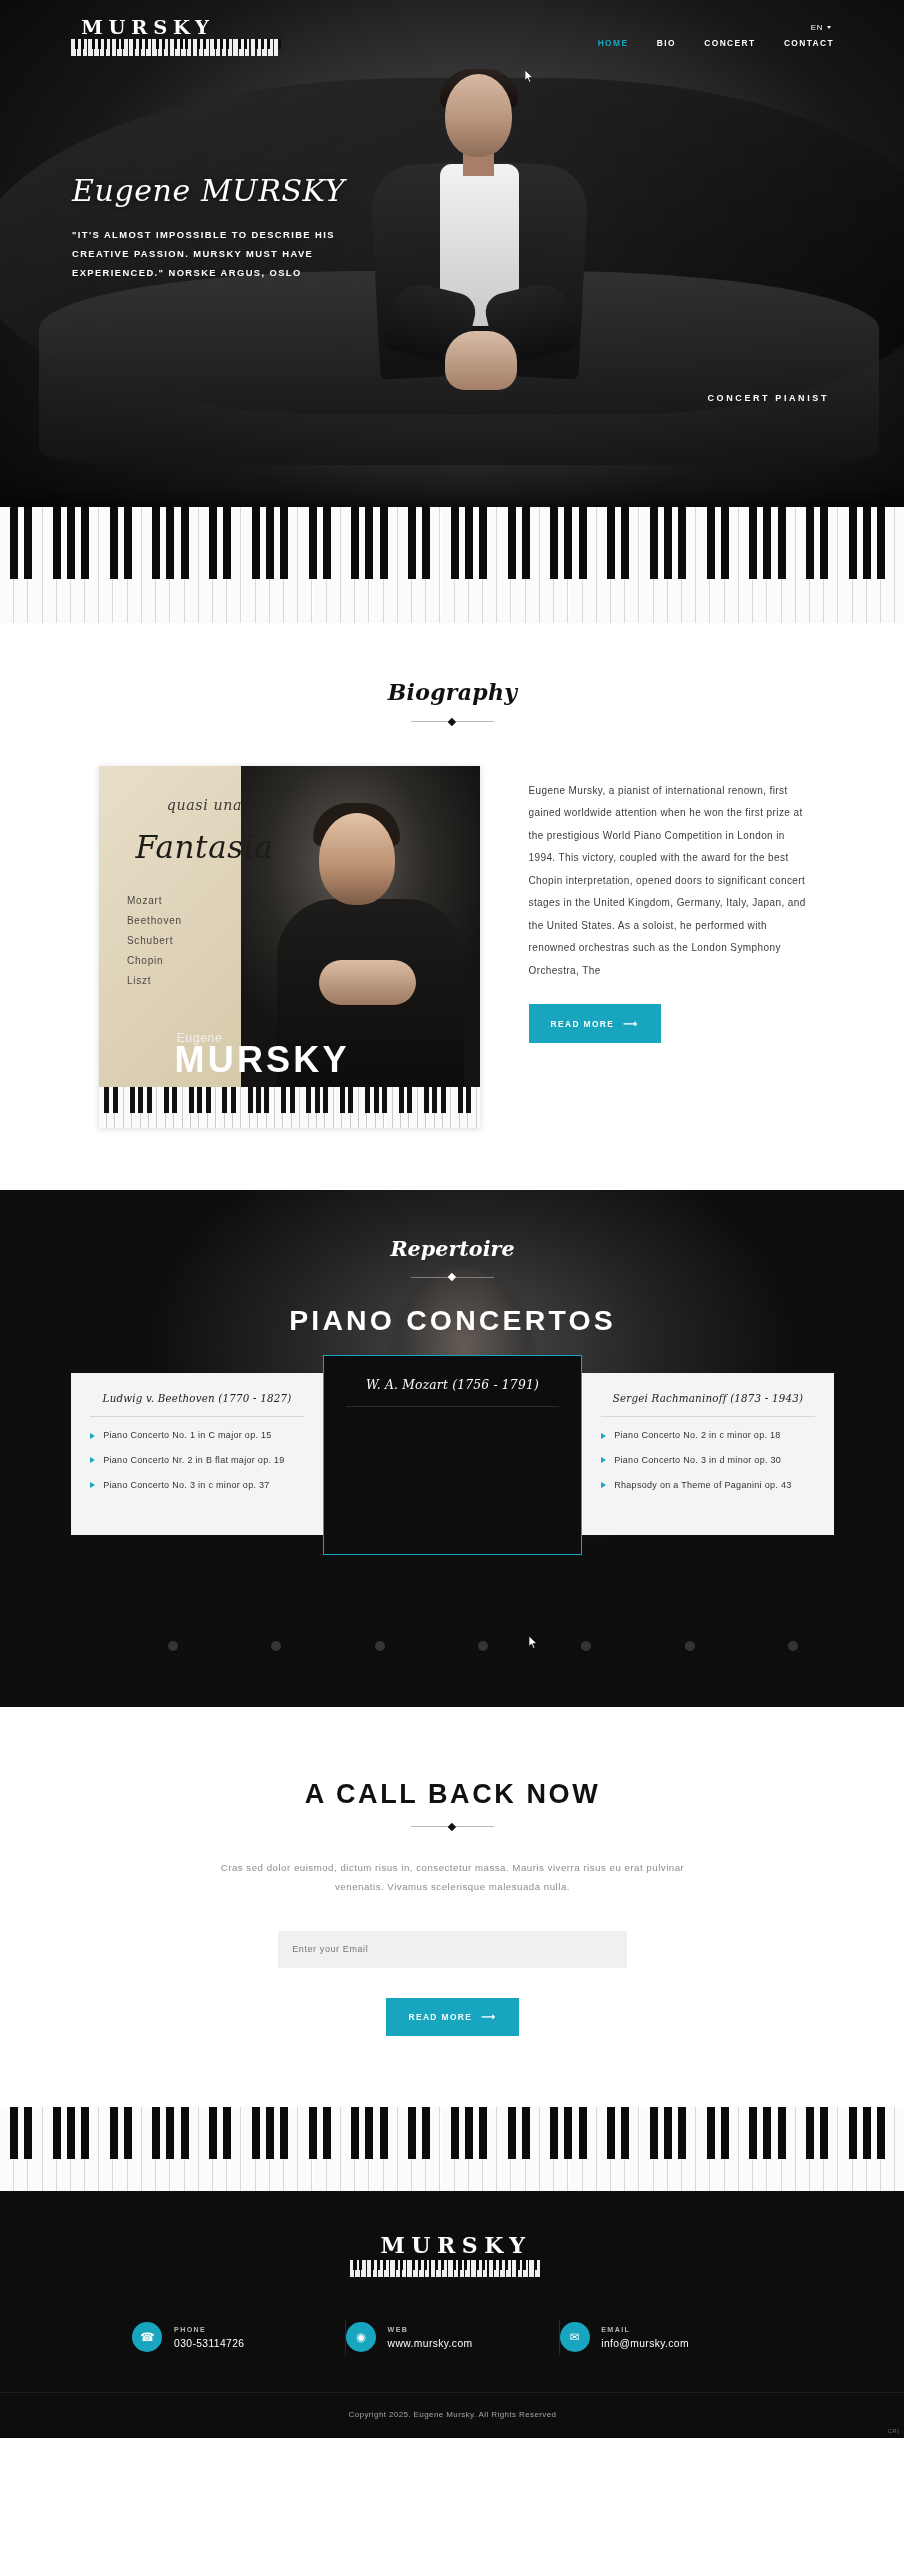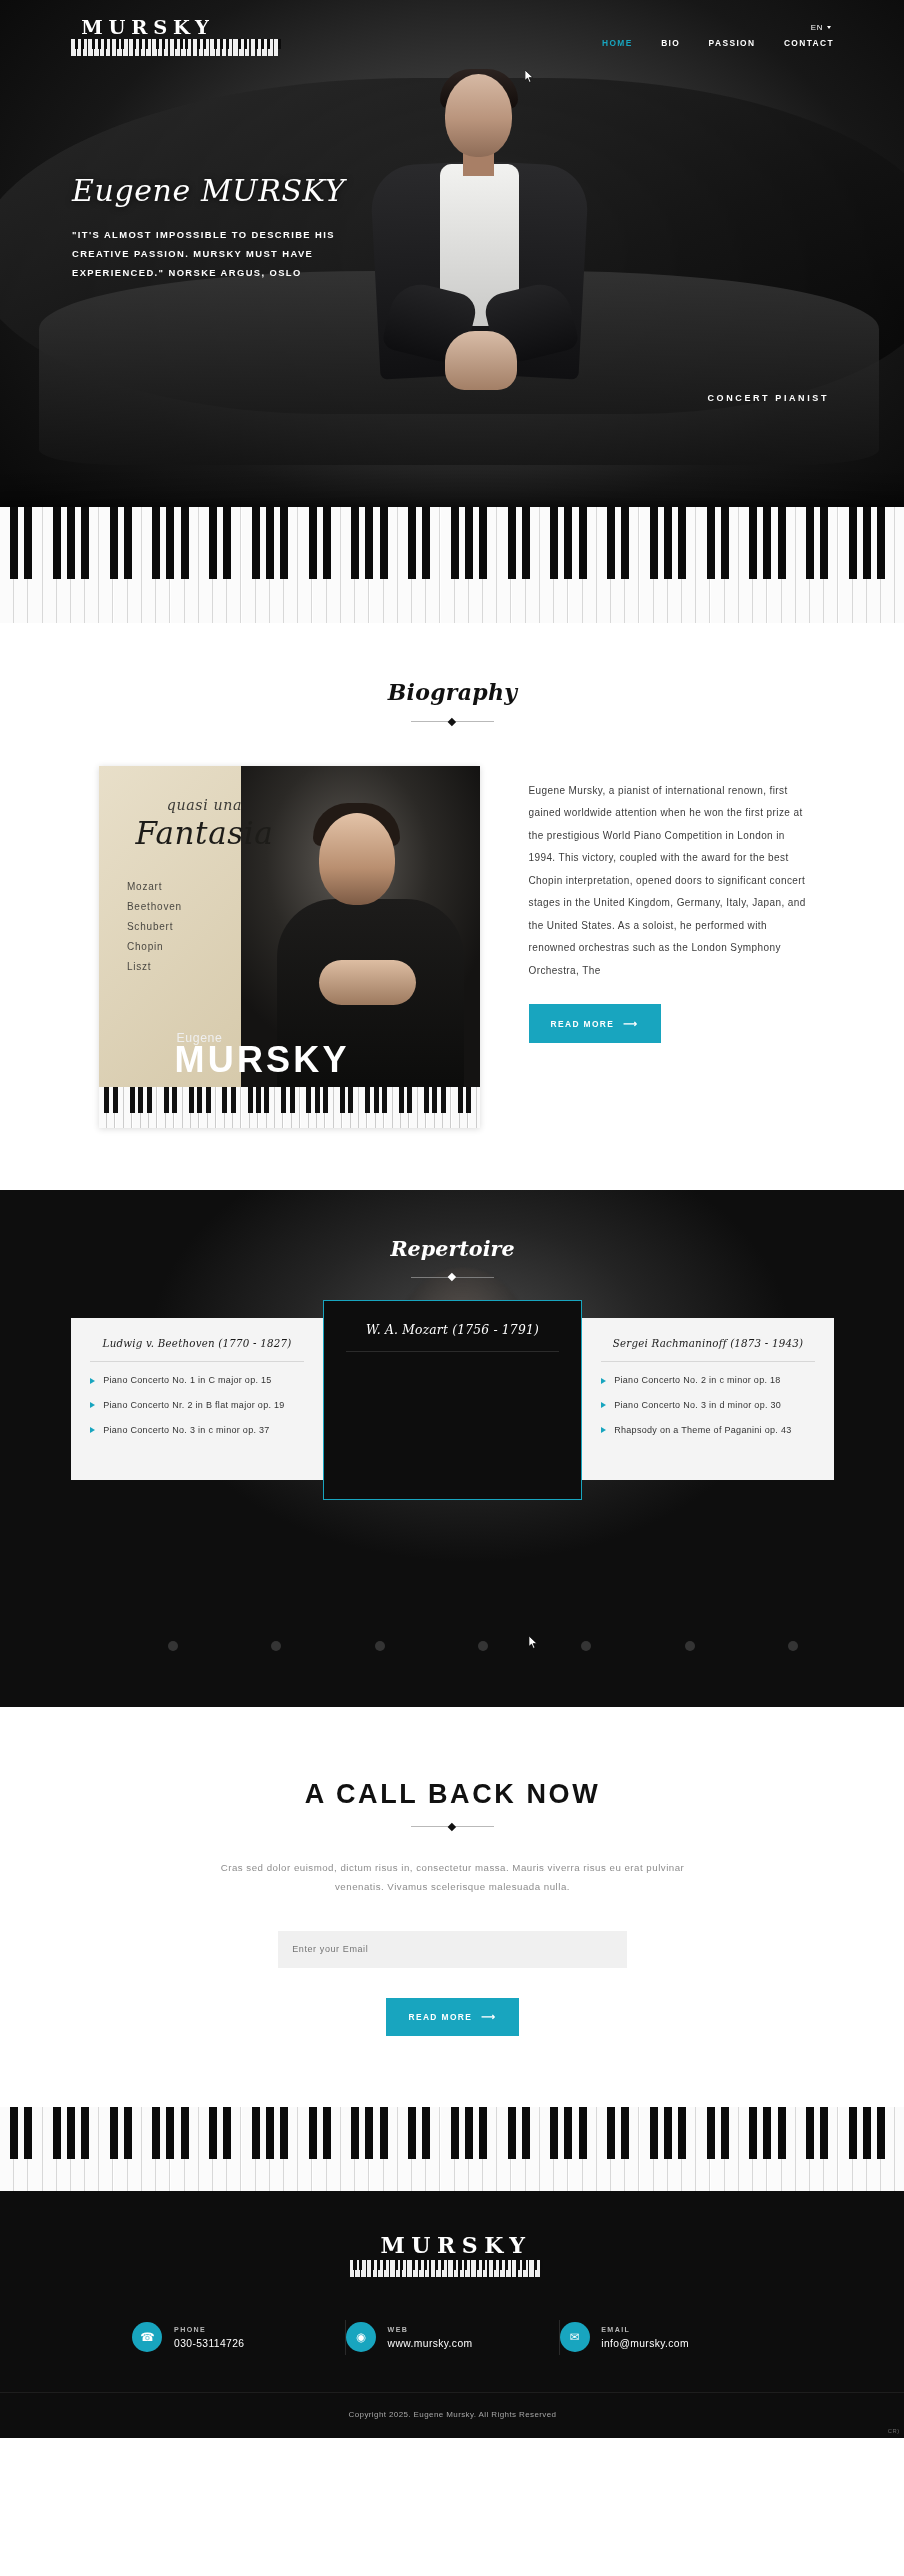--- a/index.html
+++ b/index.html
@@ -223,21 +223,21 @@
     background:linear-gradient(180deg,#ddbda2 0%, #9d7a5f 100%);
     border-radius:26px;
   }
   .album-text{ position:absolute; left:28.4px; top:31px; width:155px; }
   .album-quasi{
     font-family:"DejaVu Serif", serif; font-style:italic;
     font-size:14.2px; color:#3b3a36; text-align:center; letter-spacing:0.6px;
   }
   .album-fantasia{
     font-family:"DejaVu Serif", serif; font-style:italic;
-    font-size:31px; color:#1d1c19; text-align:center; margin-top:2px; letter-spacing:0.6px;
+    font-size:31px; color:#1d1c19; text-align:center; margin-top:16px; letter-spacing:0.6px;
   }
   .album-comp{
     margin-top:26px; font-size:10px; line-height:2.0; color:#4a4842; letter-spacing:0.8px;
   }
   .album-first{
     position:absolute; left:78px; bottom:83px; font-size:12.3px; color:#efefef; letter-spacing:0.6px;
   }
   .album-last{
     position:absolute; left:76px; bottom:47px; font-size:36px; font-weight:700;
     color:#fff; letter-spacing:3.2px; font-family:"Liberation Sans", sans-serif;
@@ -475,21 +475,21 @@
     </div>
 
     <div class="nav-right">
       <div class="lang">
         <span>EN</span>
         <span class="caret"></span>
       </div>
       <nav class="menu">
         <a href="#" class="active">HOME</a>
         <a href="#">BIO</a>
-        <a href="#">PASSION</a>
+        <a href="#">CONCERT</a>
         <a href="#">CONTACT</a>
       </nav>
     </div>
   </div>
 
   <div class="cursor" style="left:525px; top:70px;">
     <svg width="9" height="13" viewBox="0 0 14 20">
         <polygon points="0,0 0,16 4,12.5 6.6,19 9,18 6.4,11.6 12,11.4" fill="#fff" stroke="#000" stroke-width="1"></polygon>
       </svg>
   </div>
@@ -737,20 +737,21 @@
       <span style="left:375px;top:5.2px"></span>
       <span style="left:478px;top:5.2px"></span>
       <span style="left:581px;top:5.2px"></span>
       <span style="left:685px;top:5.2px"></span>
       <span style="left:788px;top:5.2px"></span>
     </div>
 
   <div class="rep-inner">
     <h2 class="rep-script">Repertoire</h2>
     <div class="divider light"></div>
+    <h3 class="rep-h2">PIANO CONCERTOS</h3>
 
     <div class="cards">
       <div class="card">
         <div class="card-title">Ludwig v. Beethoven (1770 - 1827)</div>
         <ul>
           <li>
               <span class="tri"></span>
               <span>Piano Concerto No. 1 in C major op. 15</span>
             </li>
           <li>

